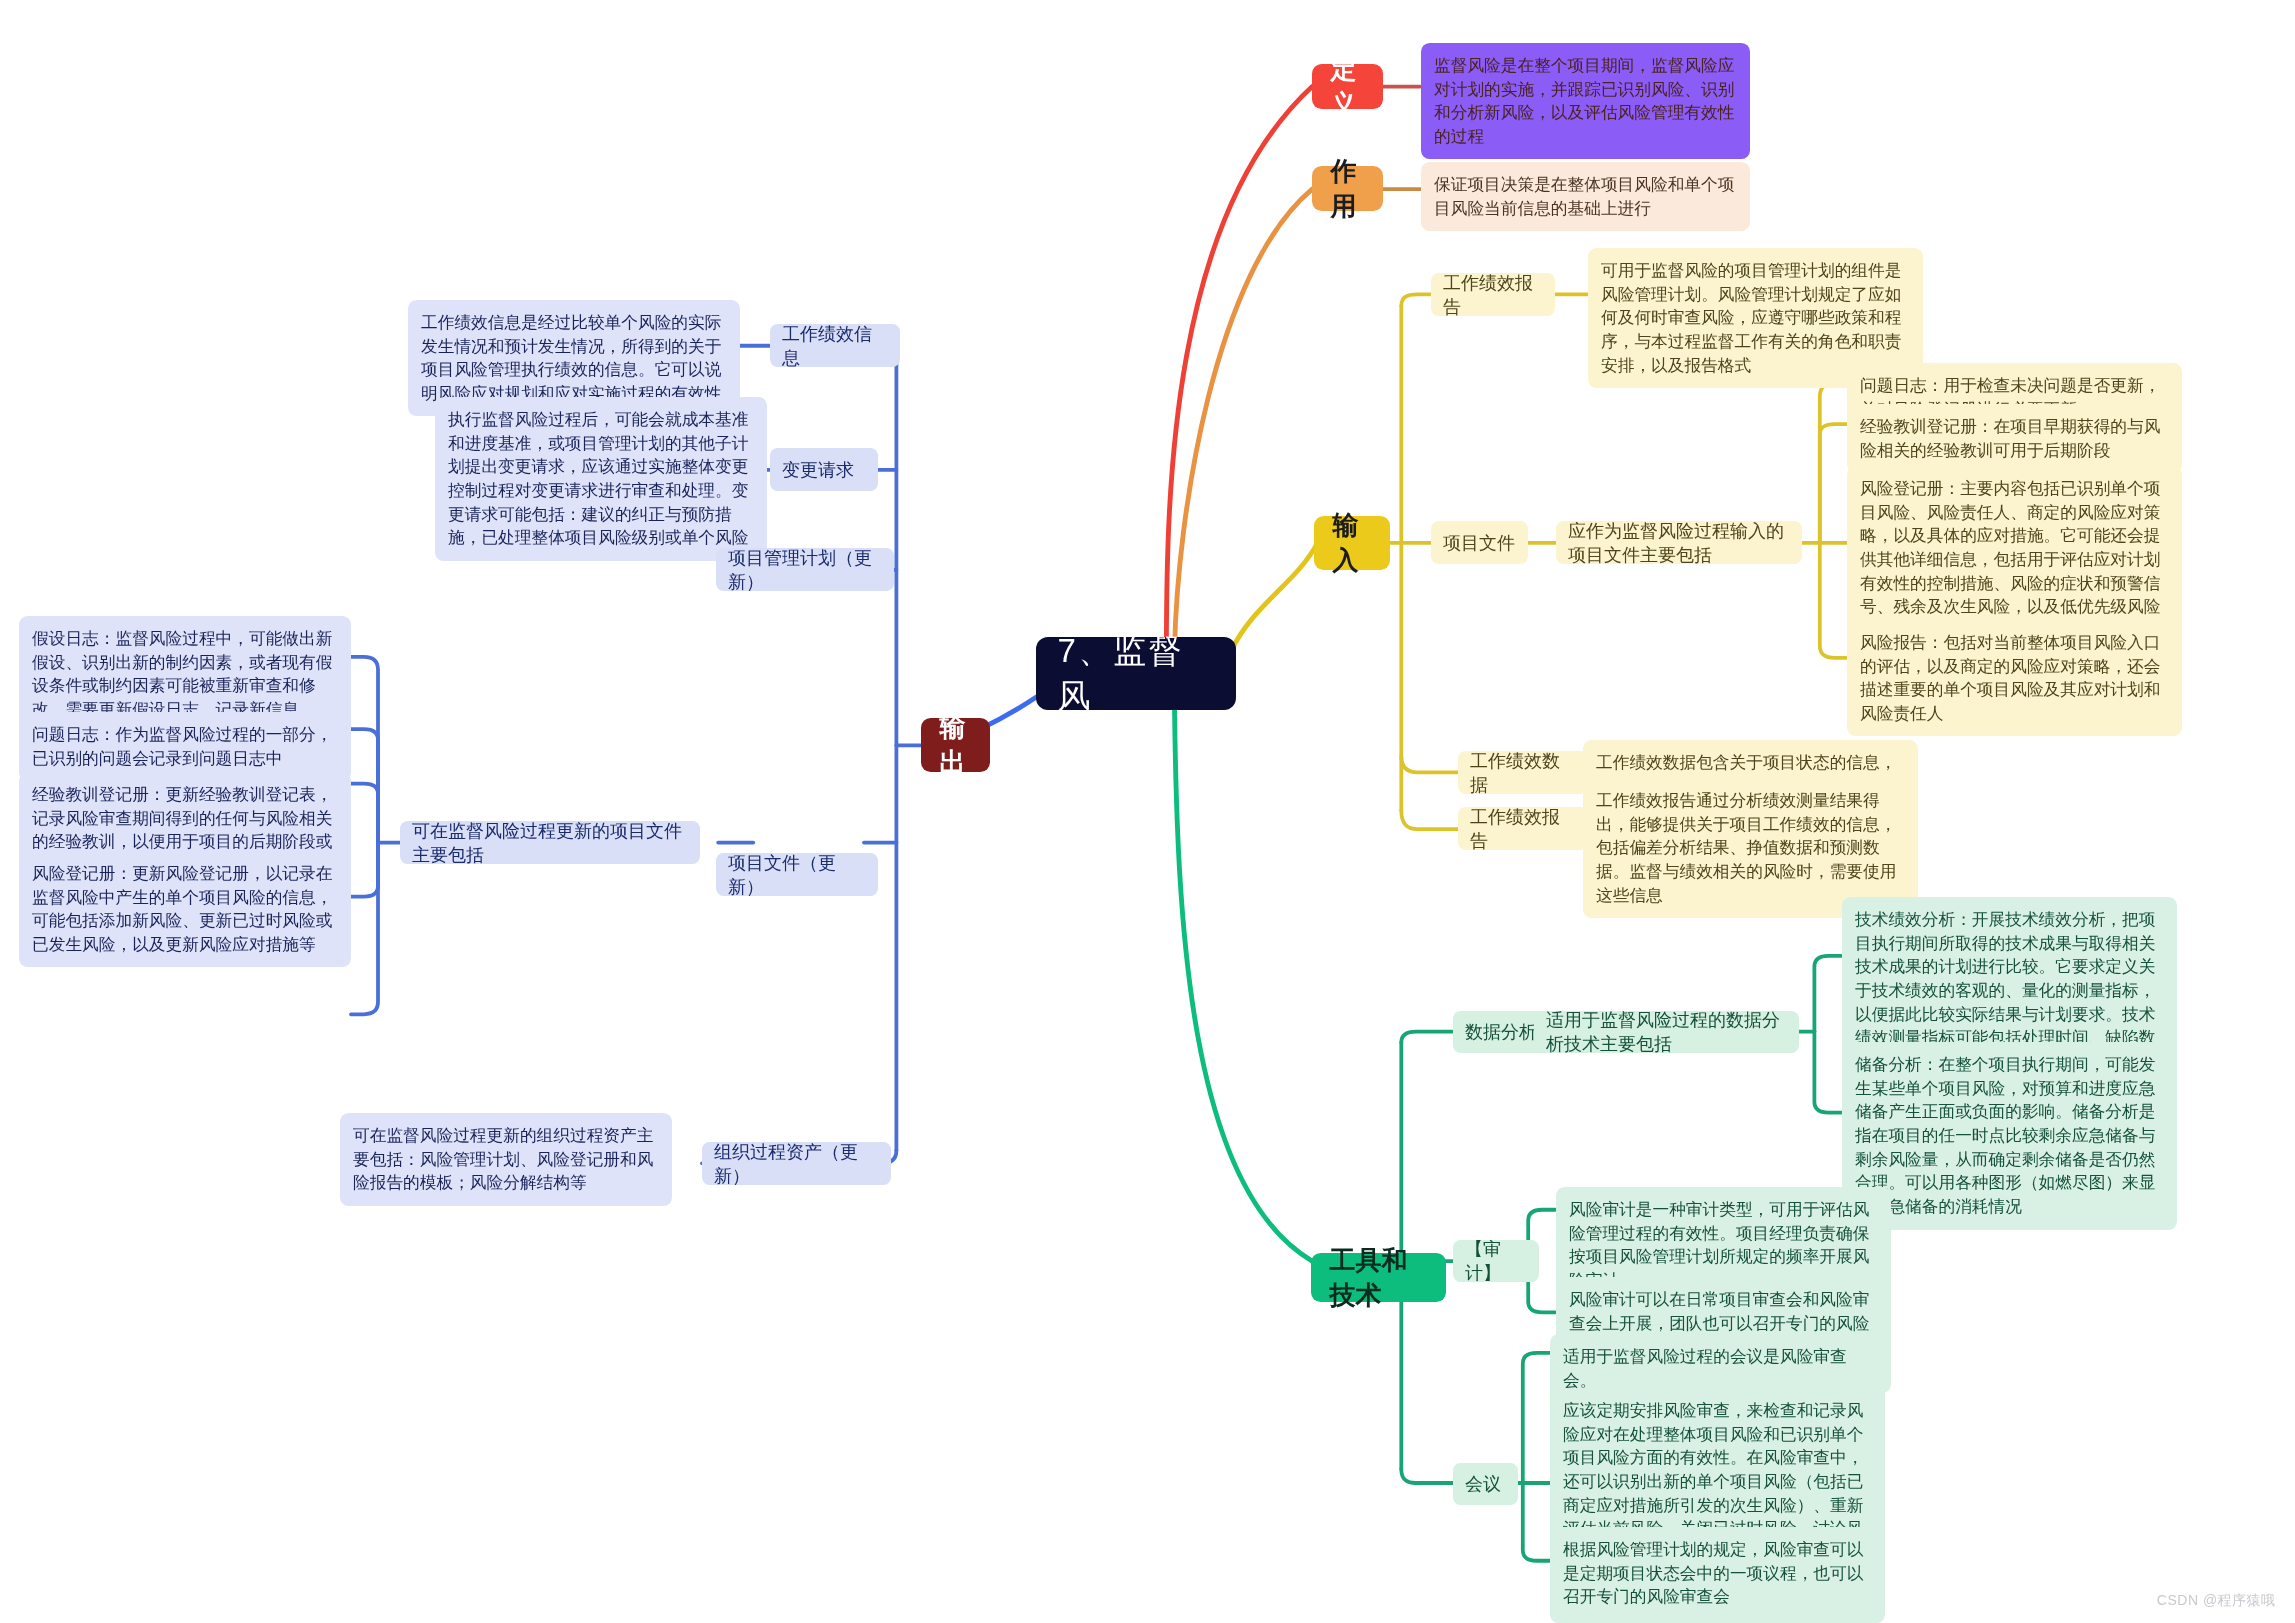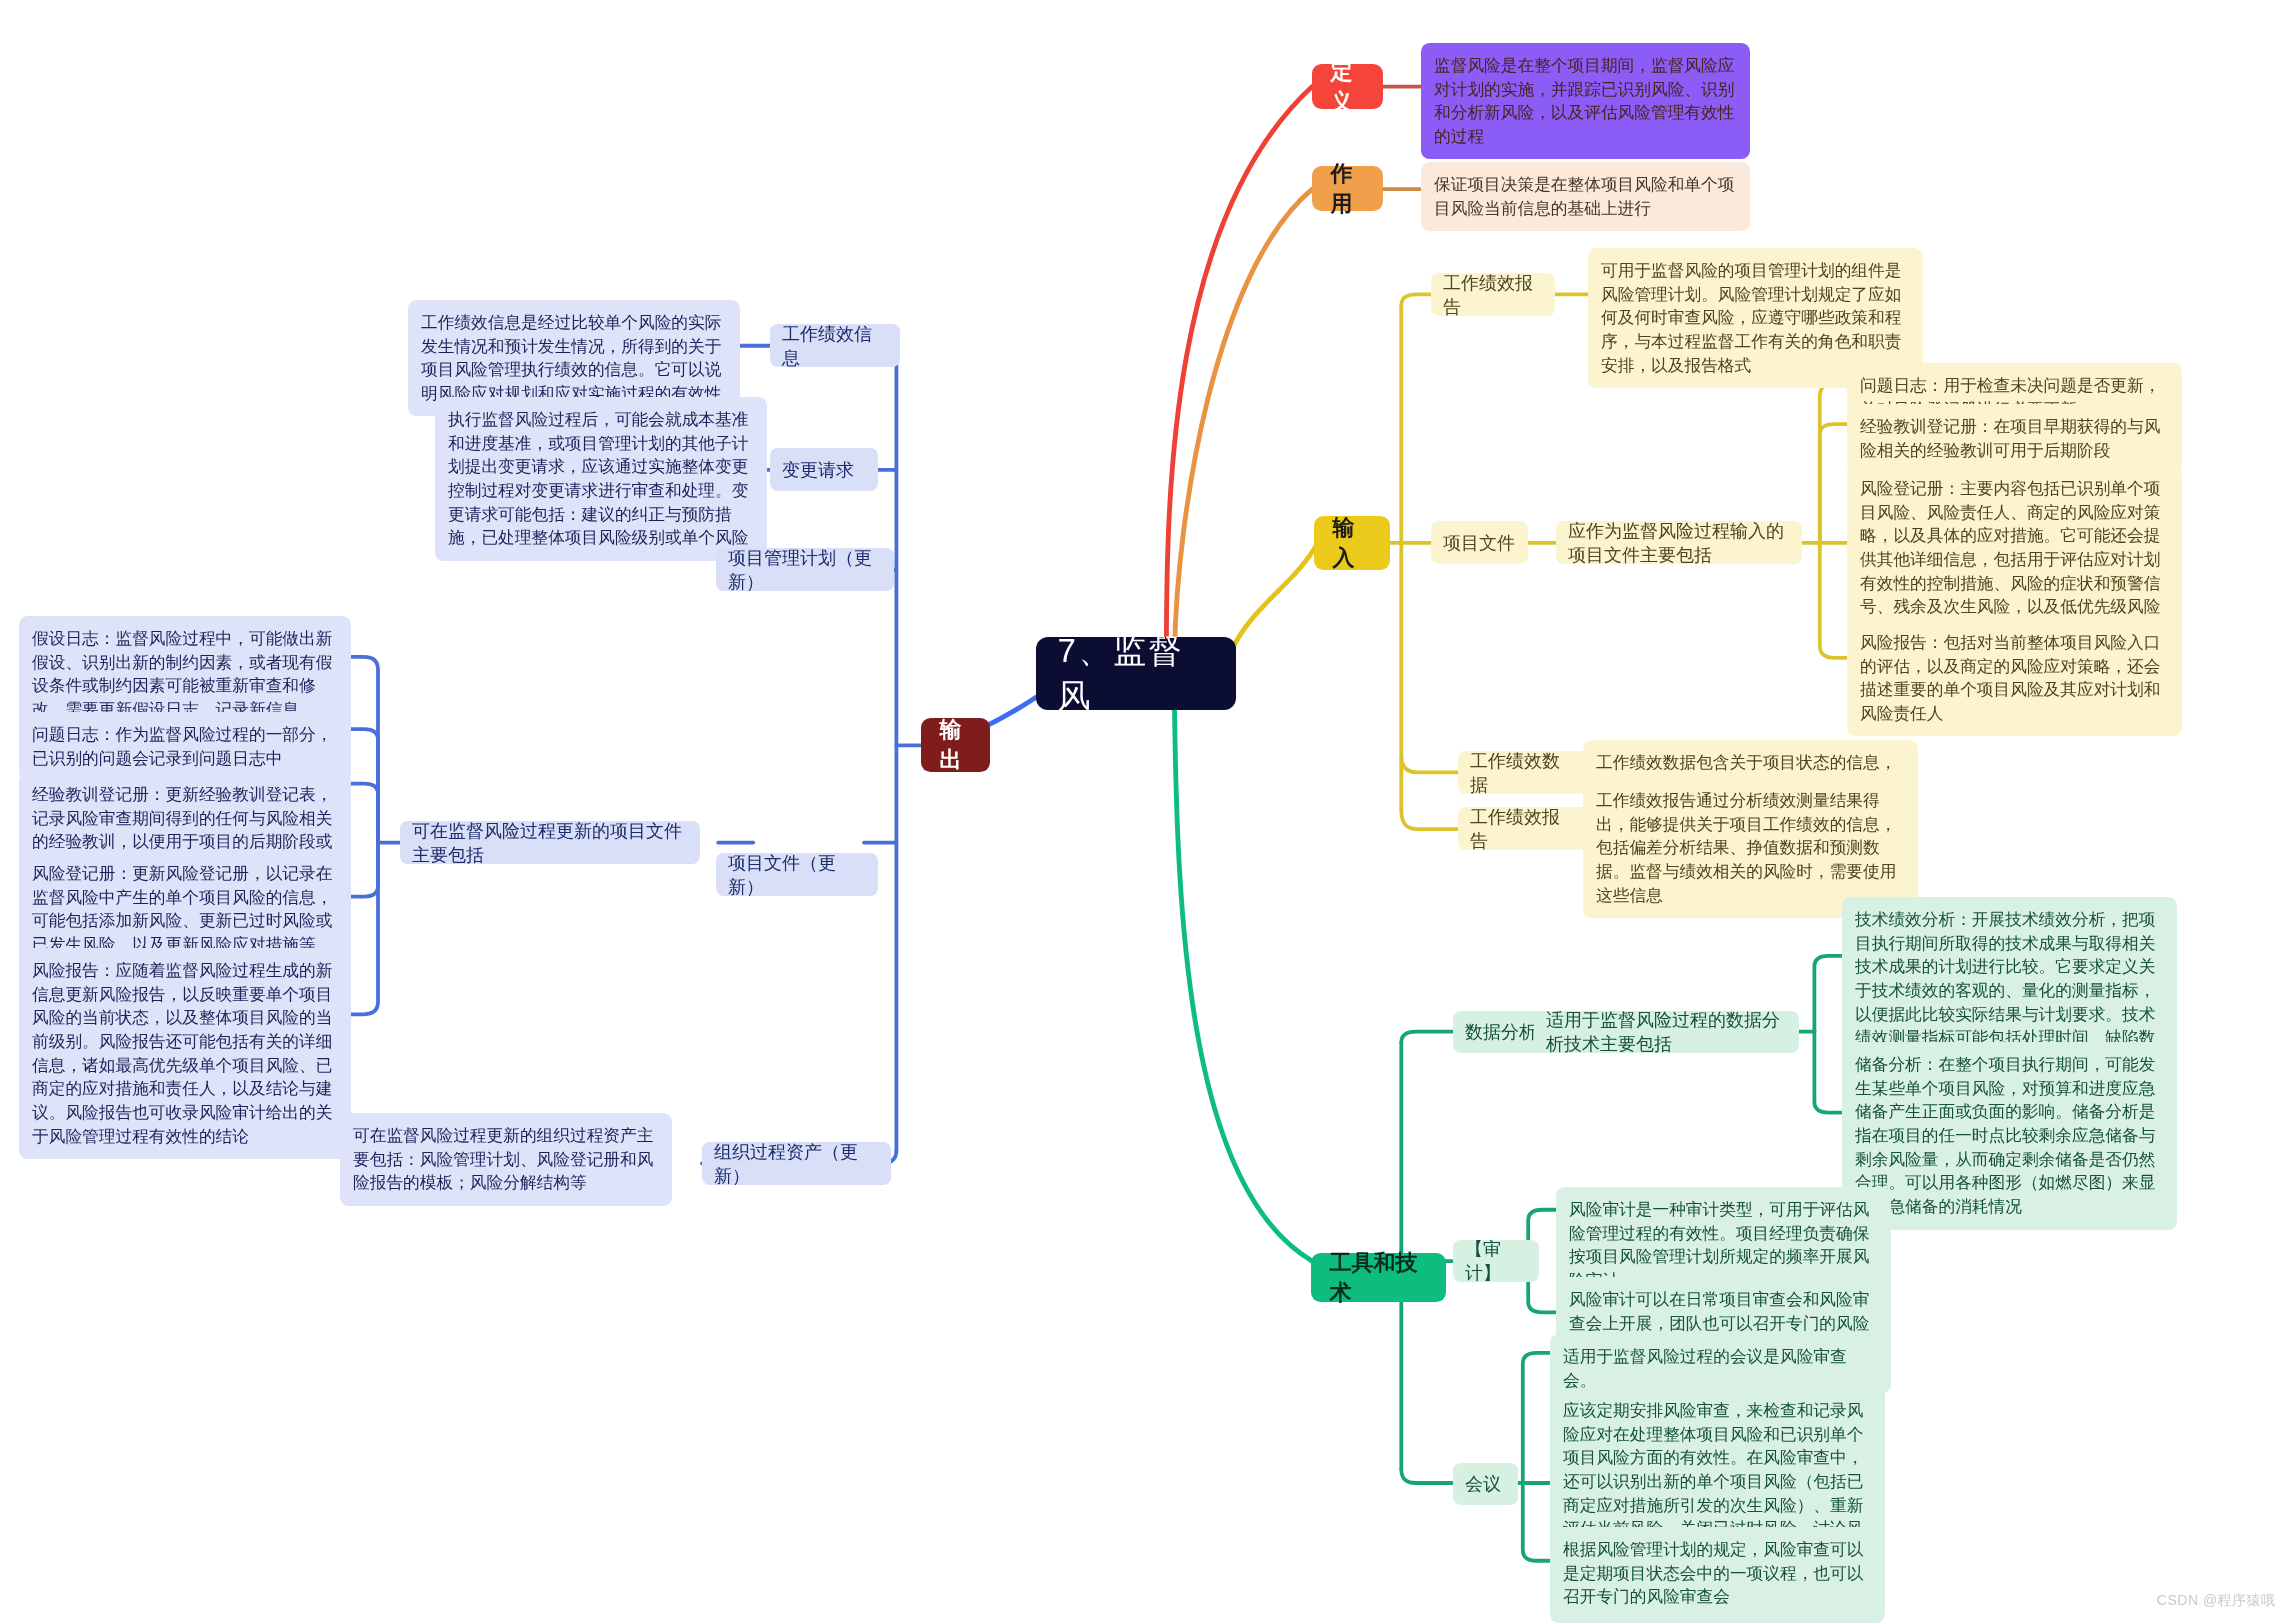--- a/index.html
+++ b/index.html
@@ -15,21 +15,21 @@
   .node .txt{display:block;width:100%;}
 
   
   .root{
     background:#0b0d33;color:#ffffff;border-radius:12px;
     font-size:33px;letter-spacing:2.2px;justify-content:center;
     padding:14px 21.6px;font-weight:400;
   }
 
   
-  .l1{border-radius:9.7px;font-size:22px;justify-content:center;padding:9.7px 18.4px;font-weight:700;}
+  .l1{border-radius:9.7px;font-size:26px;justify-content:center;padding:9.7px 18.4px;font-weight:700;}
   .l1.def{background:#f5443a;color:#ffffff;}
   .l1.role{background:#f0a04b;color:#1c1c1c;}
   .l1.input{background:#ecca1b;color:#1c1c1c;}
   .l1.tools{background:#0dbd7d;color:#0c2b20;}
   .l1.output{background:#7f1d1d;color:#ffffff;}
 
   
   .l2{border-radius:7.6px;font-size:18px;justify-content:center;padding:7.6px 12px;}
   .l2.y{background:#fbf4cf;color:#4d4419;}
   .l2.g{background:#d6f0e2;color:#15503a;}
@@ -290,23 +290,20 @@
   </div>
   <div class="node card lav" style="left:19px;top:712px;width:332px;">
     <span class="txt">问题日志：作为监督风险过程的一部分，已识别的问题会记录到问题日志中</span>
   </div>
   <div class="node card lav" style="left:19px;top:772px;width:332px;">
     <span class="txt">经验教训登记册：更新经验教训登记表，记录风险审查期间得到的任何与风险相关的经验教训，以便用于项目的后期阶段或未来项目</span>
   </div>
   <div class="node card lav" style="left:19px;top:851px;width:332px;">
     <span class="txt">风险登记册：更新风险登记册，以记录在监督风险中产生的单个项目风险的信息，可能包括添加新风险、更新已过时风险或已发生风险，以及更新风险应对措施等</span>
   </div>
-  <div class="node card lav" style="left:19px;top:948px;width:332px;">
-    <span class="txt">风险报告：应随着监督风险过程生成的新信息更新风险报告，以反映重要单个项目风险的当前状态，以及整体项目风险的当前级别。风险报告还可能包括有关的详细信息，诸如最高优先级单个项目风险、已商定的应对措施和责任人，以及结论与建议。风险报告也可收录风险审计给出的关于风险管理过程有效性的结论</span>
-  </div>
 
   <div class="node l2 b" style="left:702px;top:1142px;width:189px;height:43px;">
     <span class="txt">组织过程资产（更新）</span>
   </div>
   <div class="node card lav" style="left:340px;top:1113px;width:332px;">
     <span class="txt">可在监督风险过程更新的组织过程资产主要包括：风险管理计划、风险登记册和风险报告的模板；风险分解结构等</span>
   </div>
 
   <div class="watermark">CSDN @程序猿哦</div>
 

